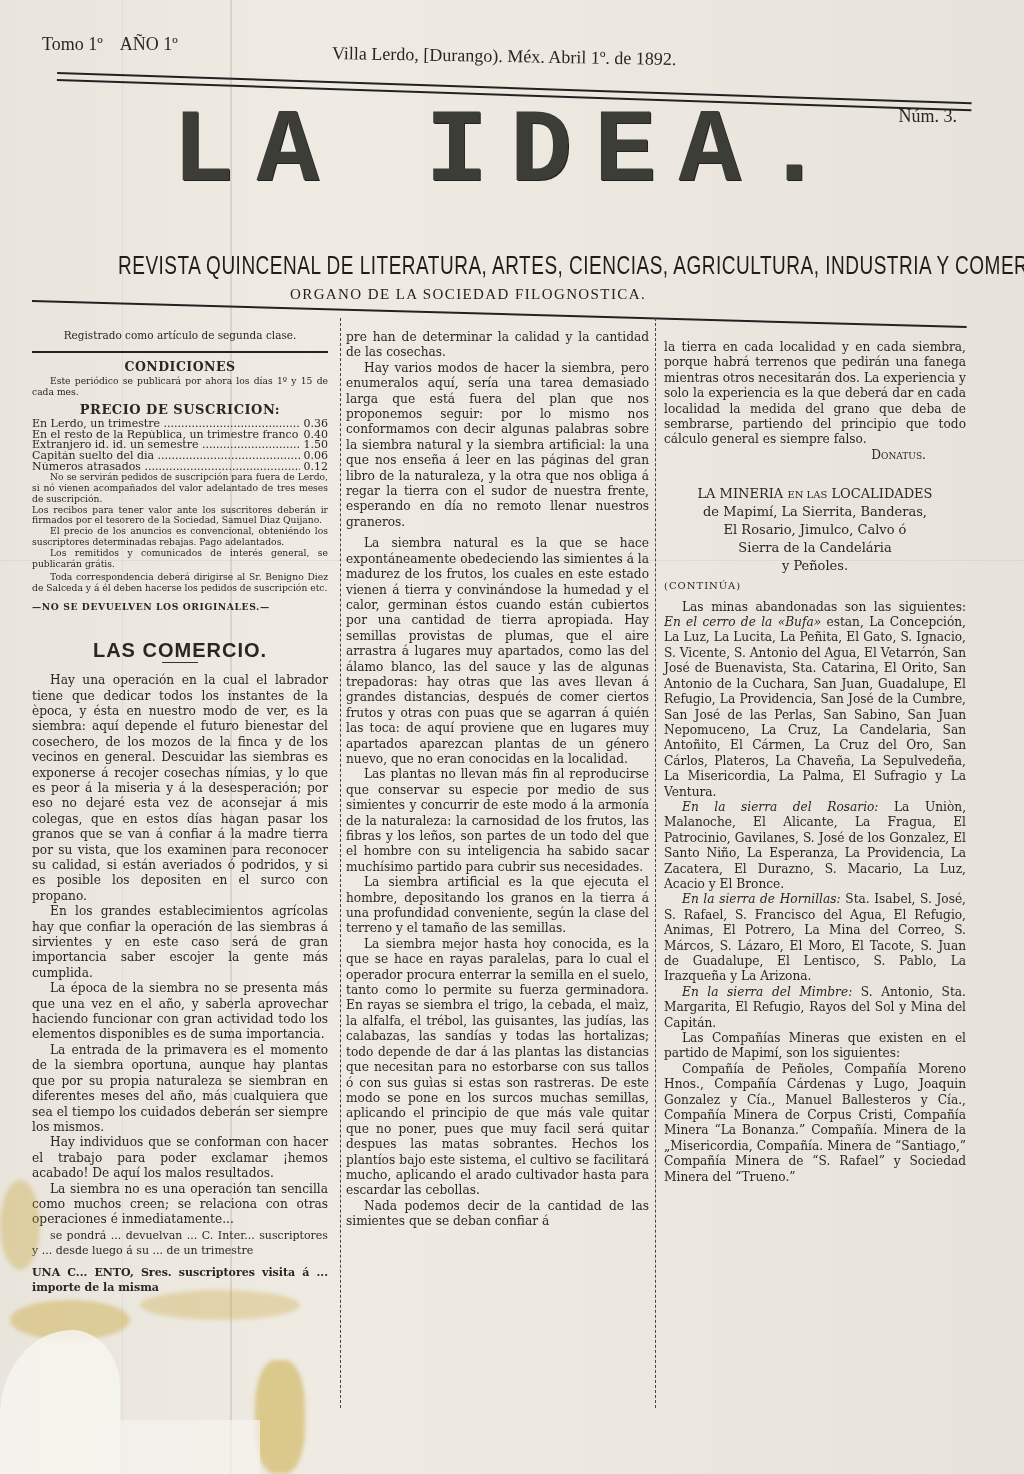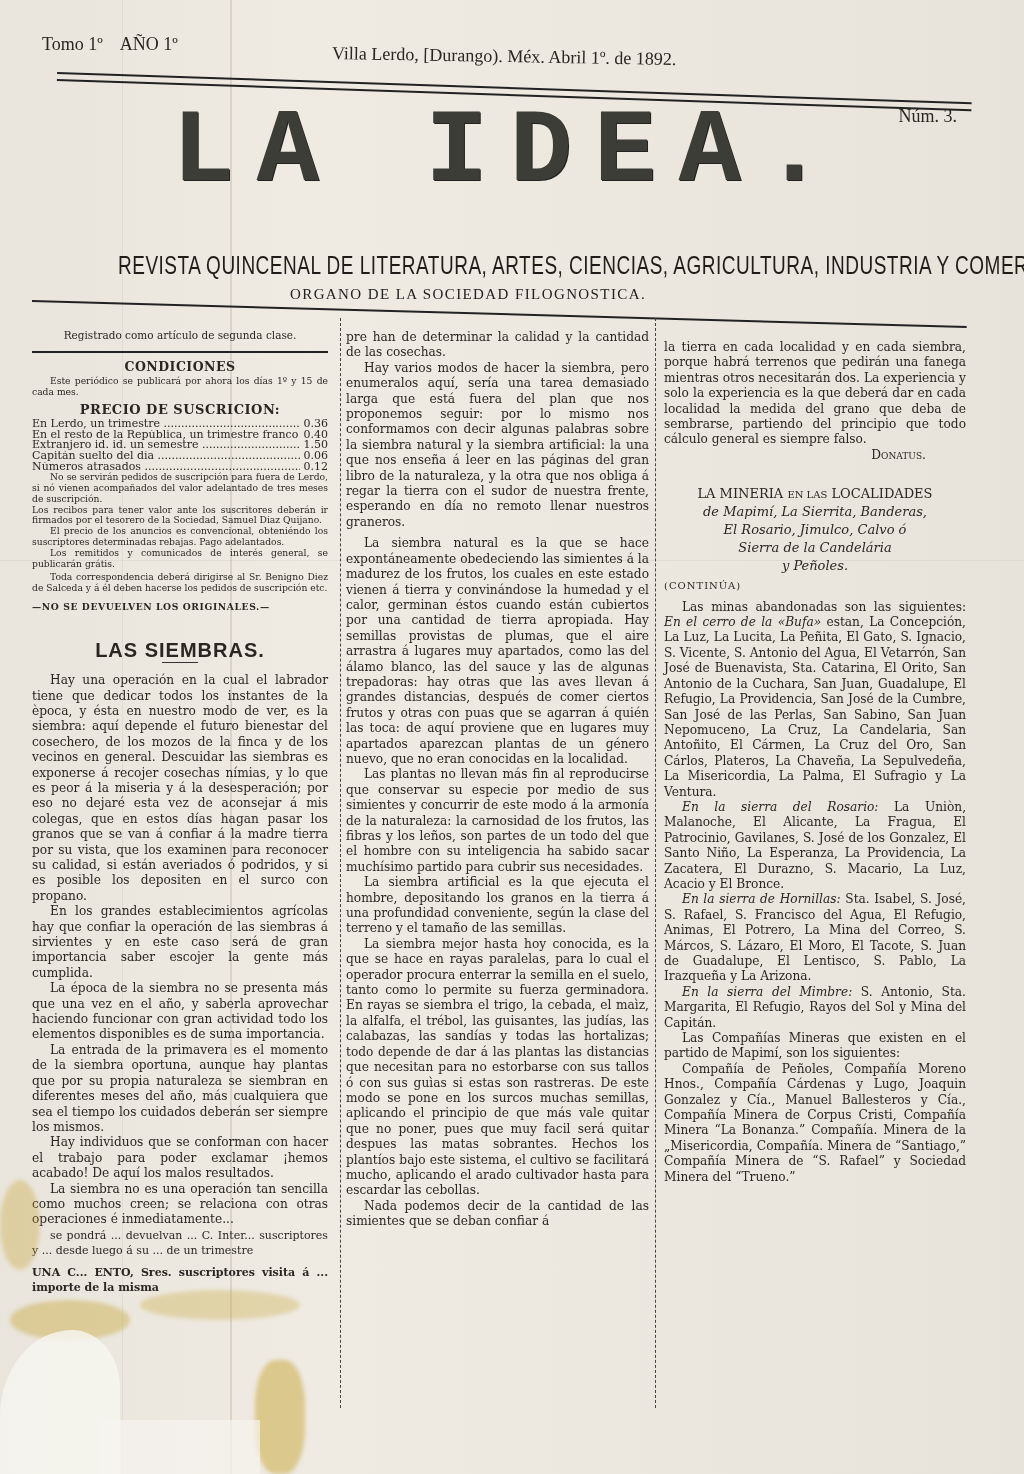--- a/index.html
+++ b/index.html
@@ -48,21 +48,21 @@
   .cond-h { text-align: center; font-size: 12.5px; font-weight: bold; letter-spacing: 0.5px; margin: 4px 0 2px; }
   .price-row { display: flex; font-size: 11px; line-height: 10.6px; }
   .price-row .lbl { flex: 1; overflow: hidden; white-space: nowrap; }
   .price-row .lbl::after { content: " ..................................................................................."; }
   .price-row .val { width: 28px; text-align: right; }
 
   .article-h { text-align: center; font-family: "Liberation Sans", sans-serif; font-weight: bold; font-size: 20px; letter-spacing: 1px; margin: 8px 0 2px; }
   .short-rule { width: 36px; border-top: 1px solid #333; margin: 4px auto 10px; }
   .mineria-h { text-align: center; font-size: 13px; line-height: 17px; }
   .mineria-h .sc { font-size: 10px; }
-  .mineria-sub { text-align: center; font-style: italic; font-size: 13px; line-height: 18px; }
+  .mineria-sub { text-align: center; font-size: 13px; line-height: 18px; }
   .continua { text-align: left; font-size: 10px; letter-spacing: 1px; margin: 3px 0 6px; }
   .sig { text-align: right; padding-right: 40px; font-variant: small-caps; }
   .em { font-style: italic; }
 </style>
 </head>
 <body>
 
 <div class="paper">
 
   <div class="fold" style="left:230px;top:0;width:2px;height:1474px;"></div>
@@ -112,21 +112,21 @@
           <span class="val">0.12</span>
         </div>
     </div>
     <p class="small">No se servirán pedidos de suscripción para fuera de Lerdo, si nó vienen acompañados del valor adelantado de tres meses de suscripción.</p>
     <p class="small noind">Los recibos para tener valor ante los suscritores deberán ir firmados por el tesorero de la Sociedad, Samuel Diaz Quijano.</p>
     <p class="small">El precio de los anuncios es convencional, obteniéndo los suscriptores determinadas rebajas. Pago adelantados.</p>
     <p class="small">Los remitidos y comunicados de interés general, se publicarán grátis.</p>
     <p class="small" style="margin-top:3px;">Toda correspondencia deberá dirigirse al Sr. Benigno Diez de Salceda y á él deben hacerse los pedidos de suscripción etc.</p>
     <div class="small" style="text-align:left;font-weight:bold;margin:8px 0 30px;letter-spacing:.6px;">—NO SE DEVUELVEN LOS ORIGINALES.—</div>
 
-    <div class="article-h">LAS SIEMBRAS.</div>
+    <div class="article-h">LAS COMERCIO.</div>
     <div class="short-rule"></div>
     <p>Hay una operación en la cual el labrador tiene que dedicar todos los instantes de la època, y ésta en nuestro modo de ver, es la siembra: aquí depende el futuro bienestar del cosechero, de los mozos de la finca y de los vecinos en general. Descuidar las siembras es exponerse á recojer cosechas nímias, y lo que es peor á la miseria y á la desesperación; por eso no dejaré esta vez de aconsejar á mis colegas, que en estos días hagan pasar los granos que se van á confiar á la madre tierra por su vista, que los examinen para reconocer su calidad, si están averiados ó podridos, y si es posible los depositen en el surco con propano.</p>
     <p>En los grandes establecimientos agrícolas hay que confiar la operación de las siembras á sirvientes y en este caso será de gran importancia saber escojer la gente más cumplida.</p>
     <p>La época de la siembra no se presenta más que una vez en el año, y saberla aprovechar haciendo funcionar con gran actividad todo los elementos disponibles es de suma importancia.</p>
     <p>La entrada de la primavera es el momento de la siembra oportuna, aunque hay plantas que por su propia naturaleza se siembran en diferentes meses del año, más cualquiera que sea el tiempo los cuidados deberán ser siempre los mismos.</p>
     <p>Hay individuos que se conforman con hacer el trabajo para poder exclamar ¡hemos acabado! De aquí los malos resultados.</p>
     <p>La siembra no es una operación tan sencilla como muchos creen; se relaciona con otras operaciones é inmediatamente...</p>
     <p style="font-size:11px;">se pondrá ... devuelvan ... C. Inter... suscriptores y ... desde luego á su ... de un trimestre</p>
     <p class="noind" style="font-weight:bold;font-size:11px;margin-top:6px;">UNA C... ENTO, Sres. suscriptores visita á ... importe de la misma</p>
   </div>

